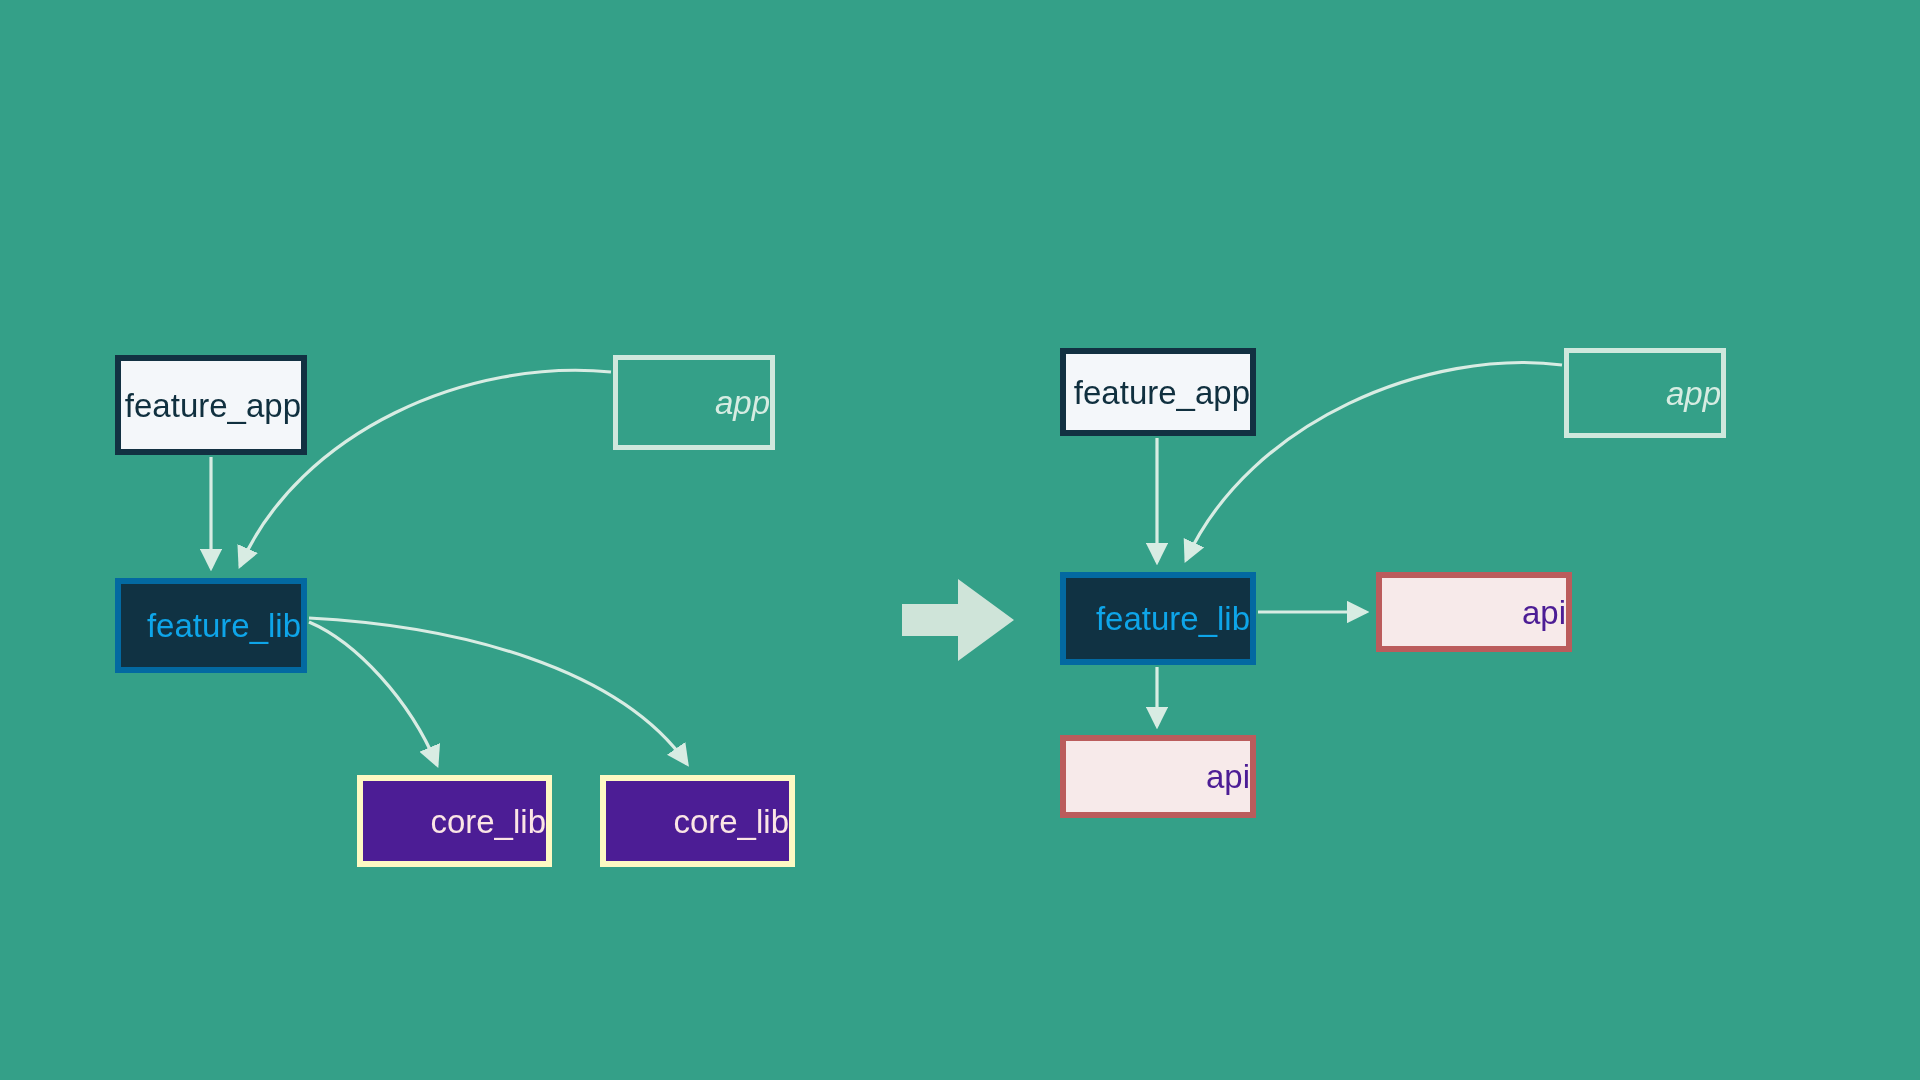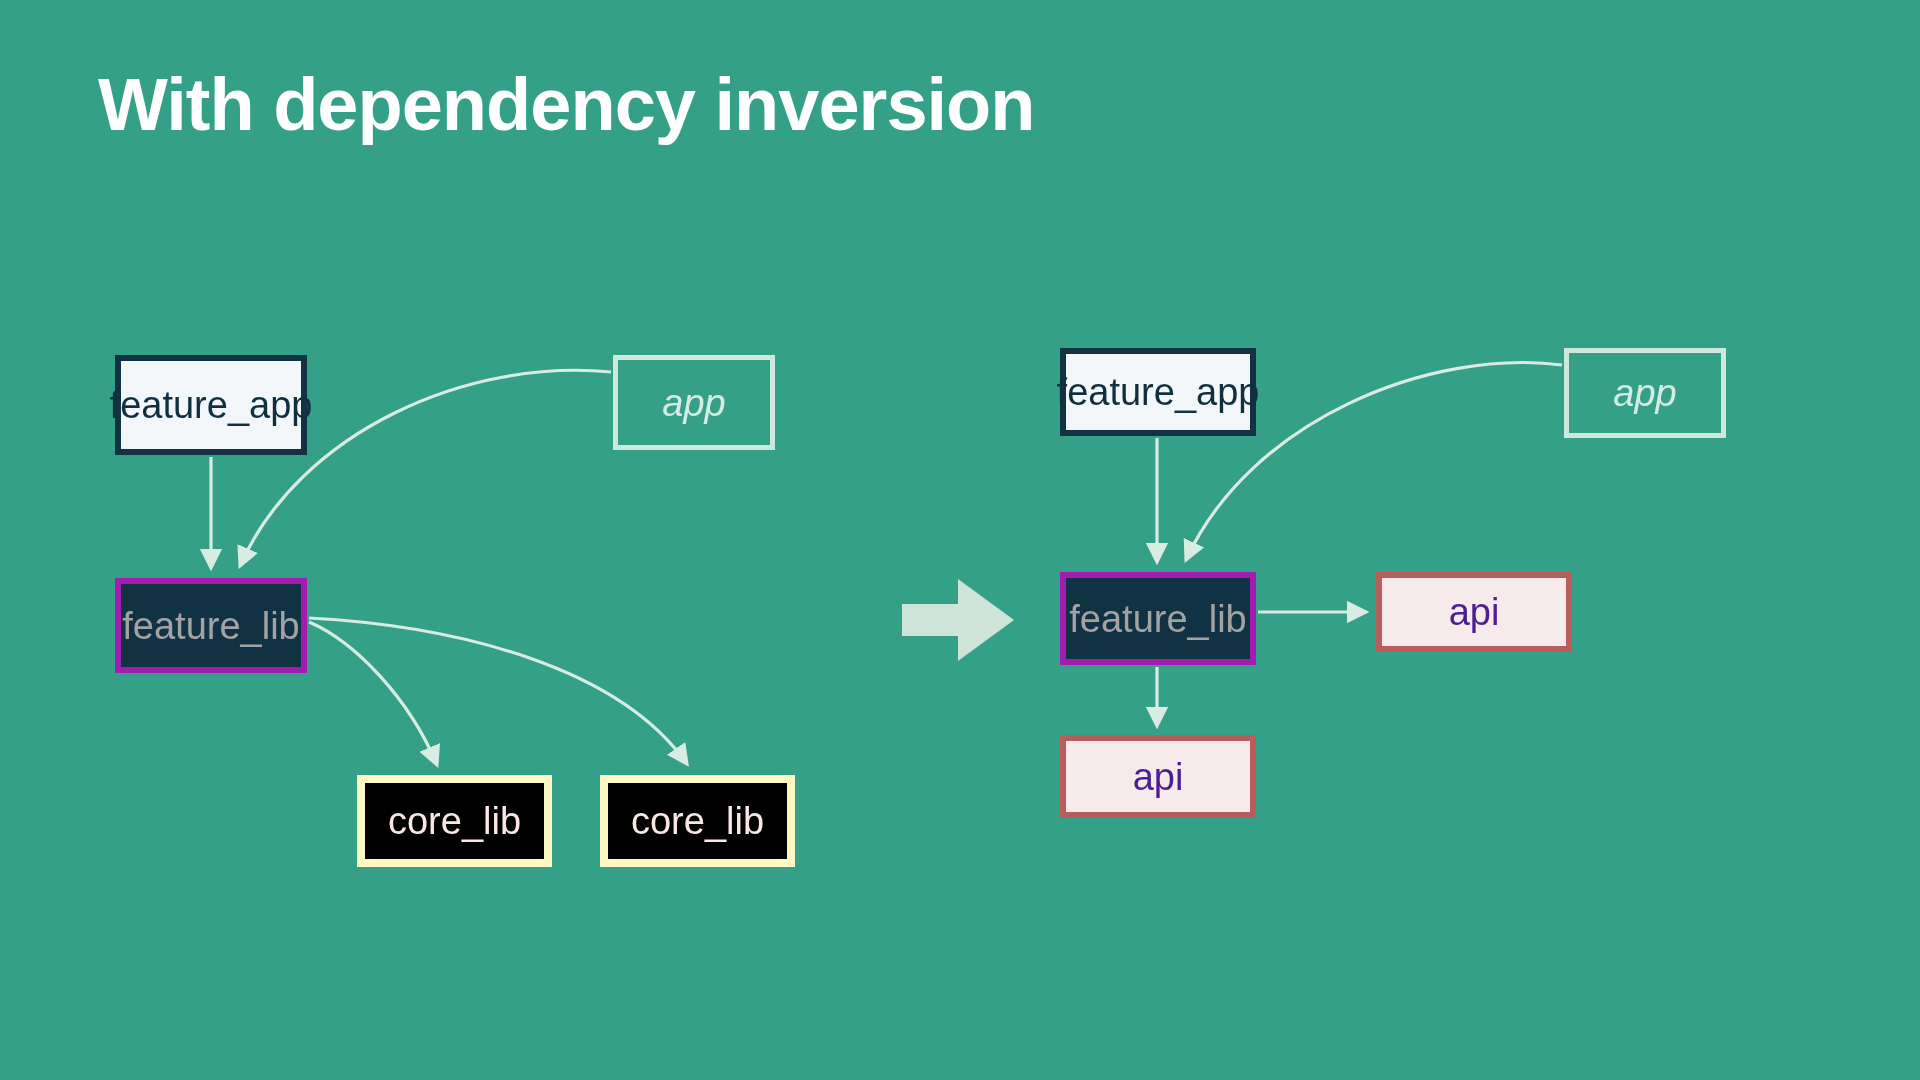--- a/index.html
+++ b/index.html
@@ -32,62 +32,61 @@
     top: 0;
     width: 1920px;
     height: 1080px;
     pointer-events: none;
   }
   .node {
     position: absolute;
     box-sizing: border-box;
     display: flex;
     align-items: center;
-    justify-content: center;
-    font-size: 38px;
+    justify-content: flex-end;
+    font-size: 33px;
     line-height: 1;
     white-space: nowrap;
   }
   
   .node.app-node {
     background: transparent;
     border: 5px solid #cfe8dd;
     color: #d6ece2;
     font-style: italic;
   }
   .node.feature-app-node {
     background: #f4f7fa;
     border: 6px solid #123142;
     color: #10303f;
   }
   .node.feature-lib-node {
     background: #103243;
-    border: 6px solid #a21caf;
-    color: #a3a3a3;
+    border: 6px solid #0369a1;
+    color: #0ea5e9;
   }
   .node.core-lib-node {
-    background: #000000;
-    border: 8px solid #fef9c3;
+    background: #4c1d95;
+    border: 6px solid #fef9c3;
     color: #fbe5e5;
   }
   .node.api-node {
     background: #f7eaea;
     border: 6px solid #bb5c5c;
     color: #4c1d95;
   }
   .transition-arrow {
     position: absolute;
   }
 </style>
 </head>
 <body>
 
 <div id="stage">
 
-  <div id="slide-title">With dependency inversion</div>
 
   <svg class="diagram-svg" viewBox="0 0 1920 1080" xmlns="http://www.w3.org/2000/svg">
     <defs>
       <marker id="ah" viewBox="0 0 10 10" refX="8.5" refY="5" markerWidth="7" markerHeight="7" orient="auto-start-reverse">
         <path d="M 0 0 L 10 5 L 0 10 z" fill="#d8ece3"></path>
       </marker>
     </defs>
 
     <path d="M 211 457 L 211 568" fill="none" stroke="#d8ece3" stroke-width="3.2" marker-end="url(#ah)"></path>
 

